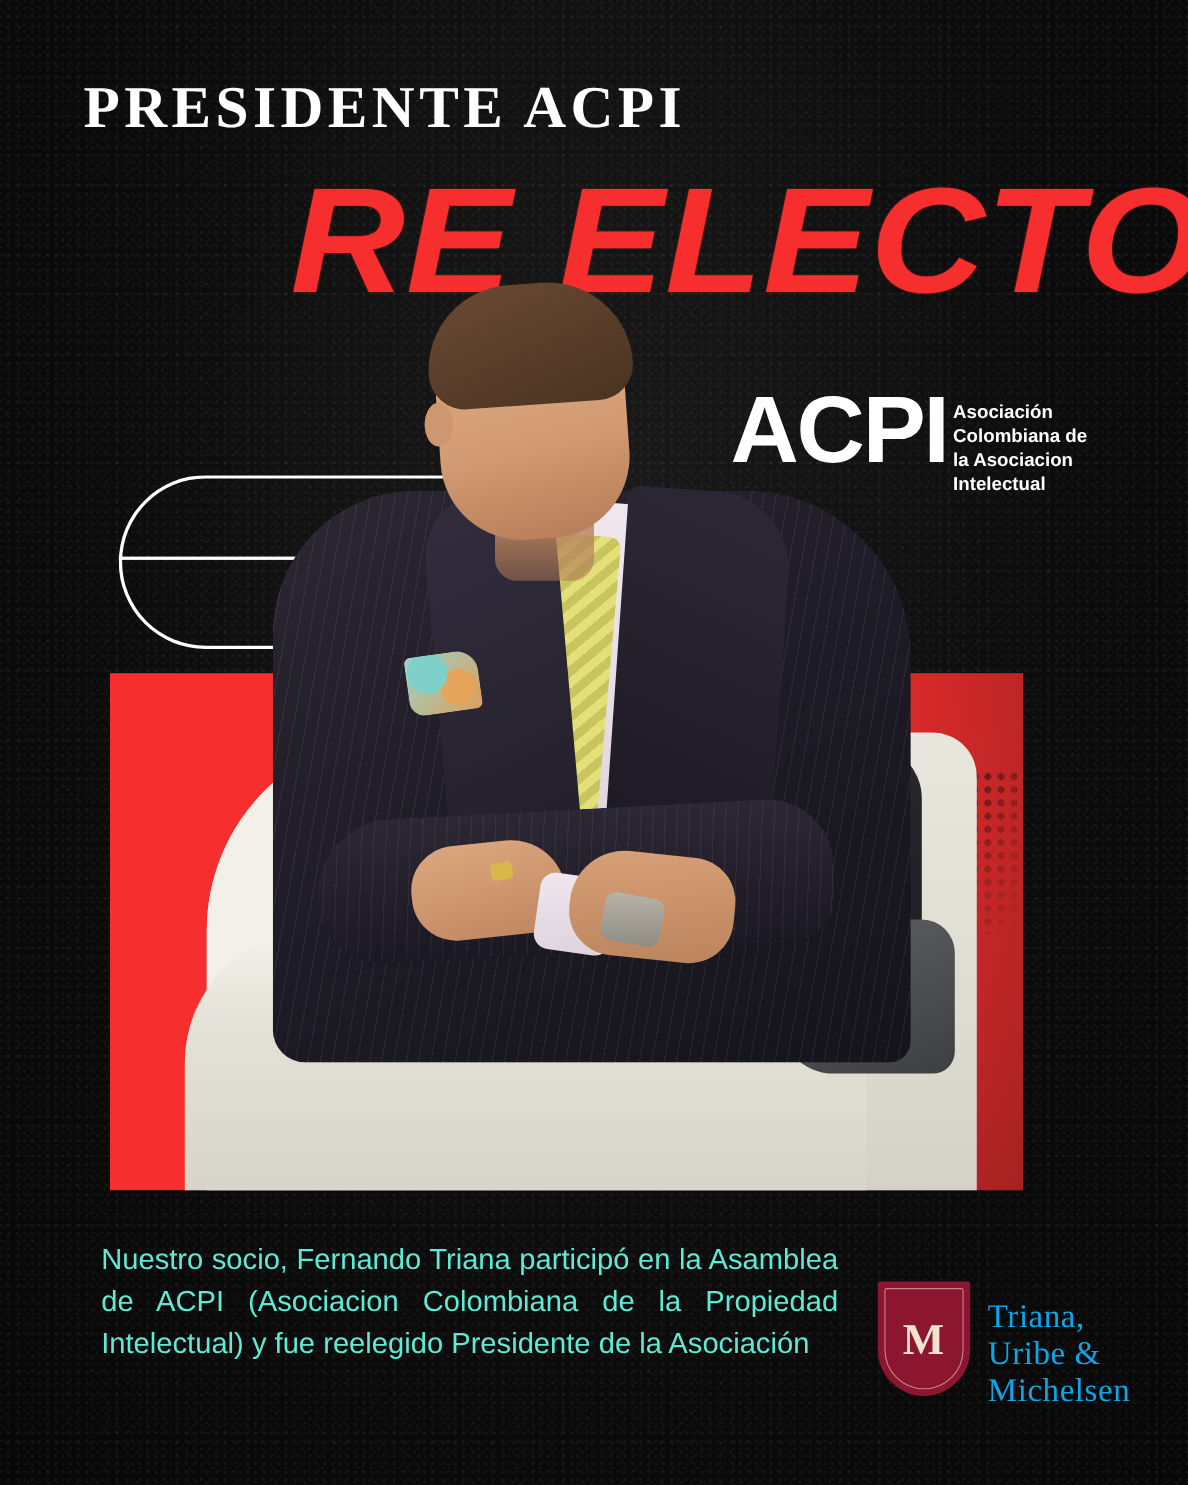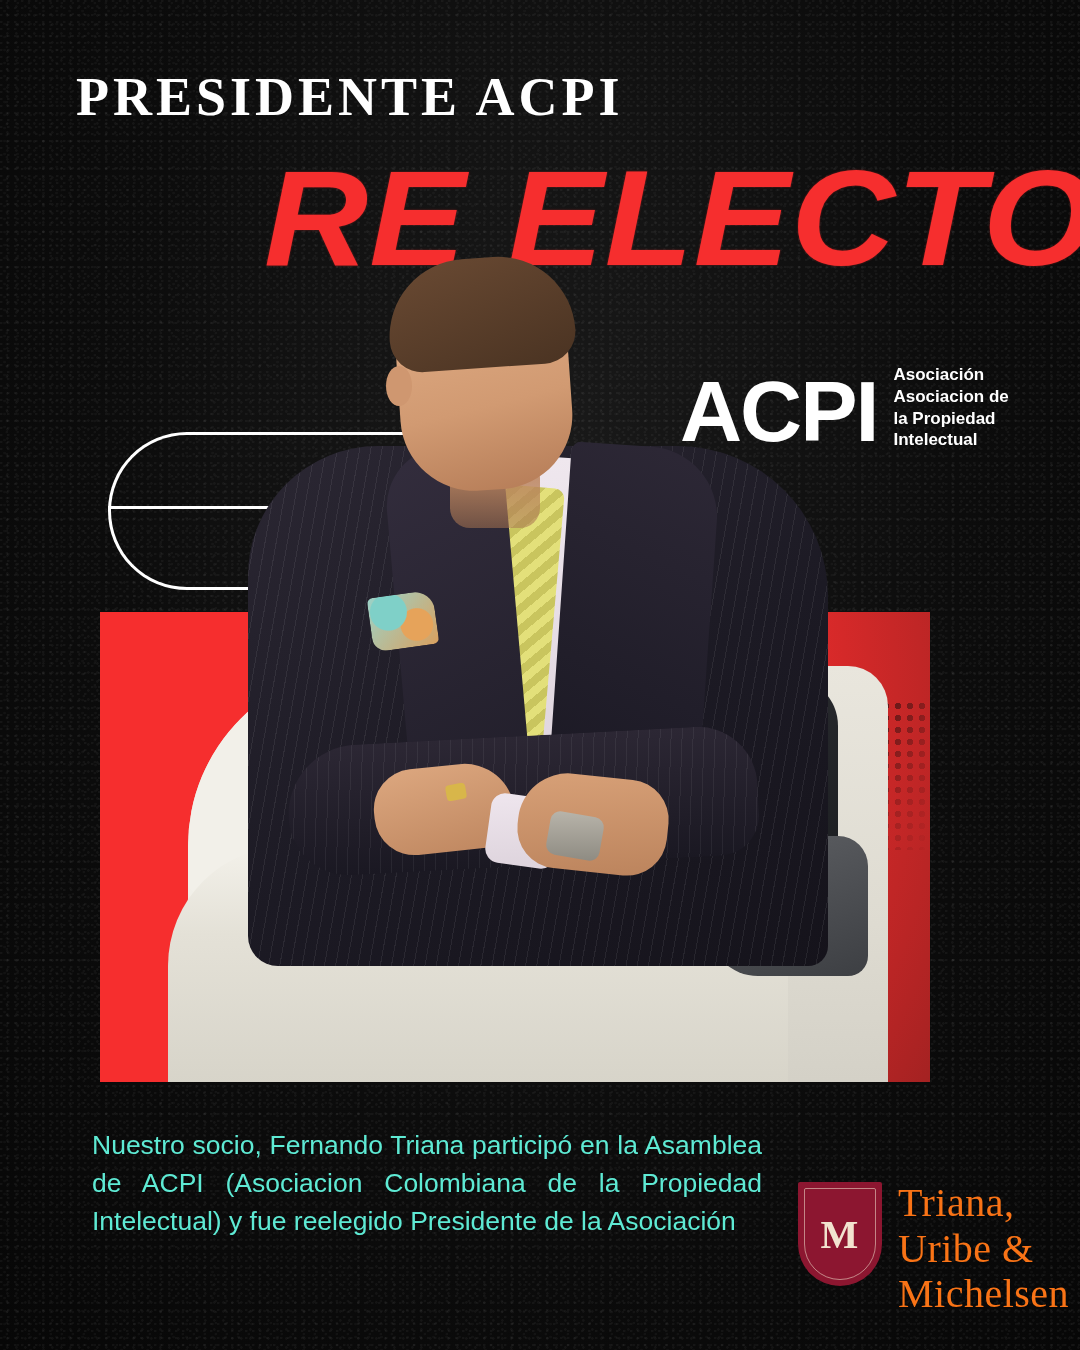--- a/index.html
+++ b/index.html
@@ -299,25 +299,25 @@
     width: 830px;
     height: 886px;
     overflow: hidden;
     z-index: 3;
   }
   .photo-inner { position: absolute; left: 88px; top: 0; }
 
   
   .acpi {
     top: 352px;
-    left: 680px;
+    left: 664px;
     z-index: 5;
     display: flex;
-    align-items: flex-end;
-    gap: 16px;
+    align-items: flex-start;
+    gap: 5px;
   }
   .acpi-mark {
     color: #ffffff;
     font-family: "Liberation Sans", sans-serif;
     font-weight: bold;
     font-size: 86px;
     line-height: 0.92;
     letter-spacing: -2px;
   }
   .acpi-sub {
@@ -394,23 +394,23 @@
     letter-spacing: 1px;
   }
   .firm-crest::before {
     content: "";
     position: absolute;
     inset: 6px;
     border: 1px solid rgba(242,227,207,0.55);
     border-radius: 2px 2px 38px 38px;
   }
   .firm-name {
-    color: #f97316;
+    color: #0ea5e9;
     font-family: "Liberation Serif", serif;
-    font-size: 40px;
+    font-size: 30px;
     line-height: 1.14;
     letter-spacing: 0.5px;
     margin-top: 28px;
   }
   .firm-name div { white-space: nowrap; }
 </style>
 </head>
 <body>
 
 <div class="canvas">
@@ -446,21 +446,21 @@
         <div class="ph-ring"></div>
         <div class="ph-cuff"></div>
         <div class="ph-hand2"></div>
         <div class="ph-watch"></div>
       </div>
     </div>
   </div>
 
   <div class="layer acpi">
     <div class="acpi-mark">ACPI</div>
-    <div class="acpi-sub">Asociación Asociacion de la Propiedad Intelectual</div>
+    <div class="acpi-sub">Asociación Colombiana de la Asociacion Intelectual</div>
   </div>
 
 
   <div class="layer caption">Nuestro socio, Fernando Triana participó en la Asamblea de ACPI (Asociacion Colombiana de la Propiedad Intelectual) y fue reelegido Presidente de la Asociación</div>
 
   <div class="layer firm">
     <div class="firm-crest">
       <span class="m">M</span>
     </div>
     <div class="firm-name">

